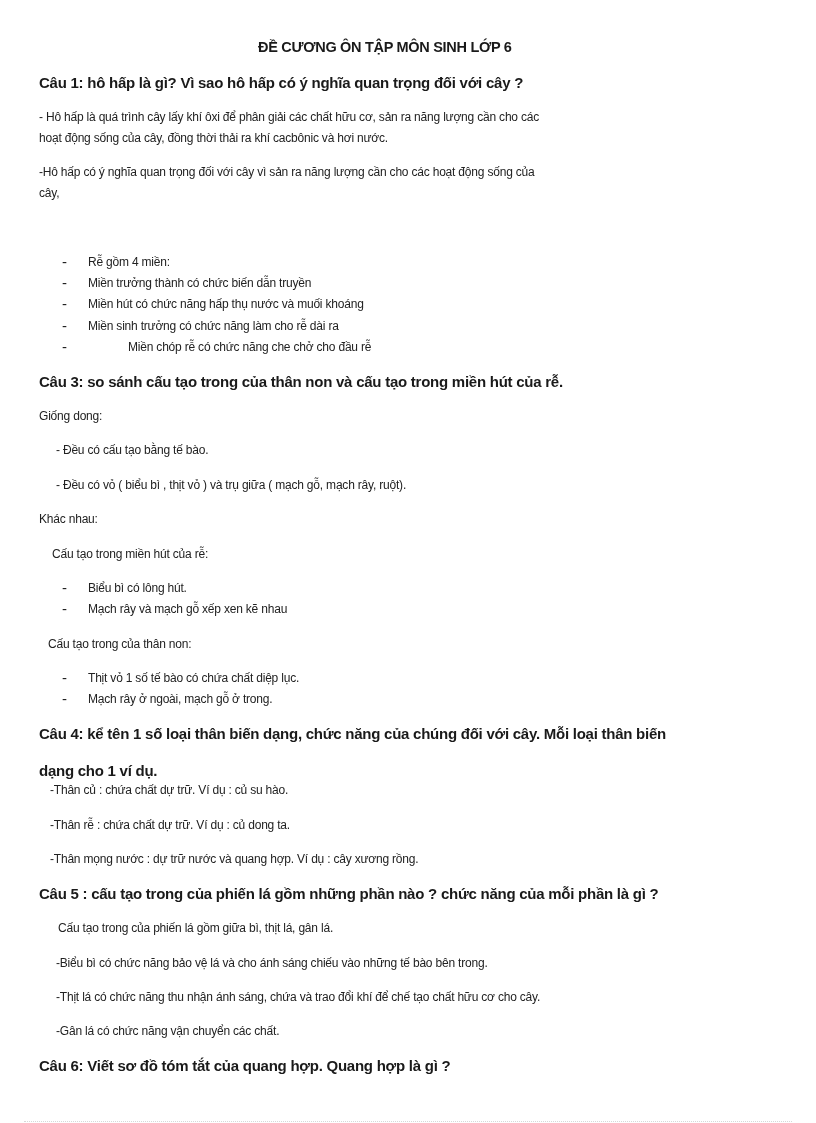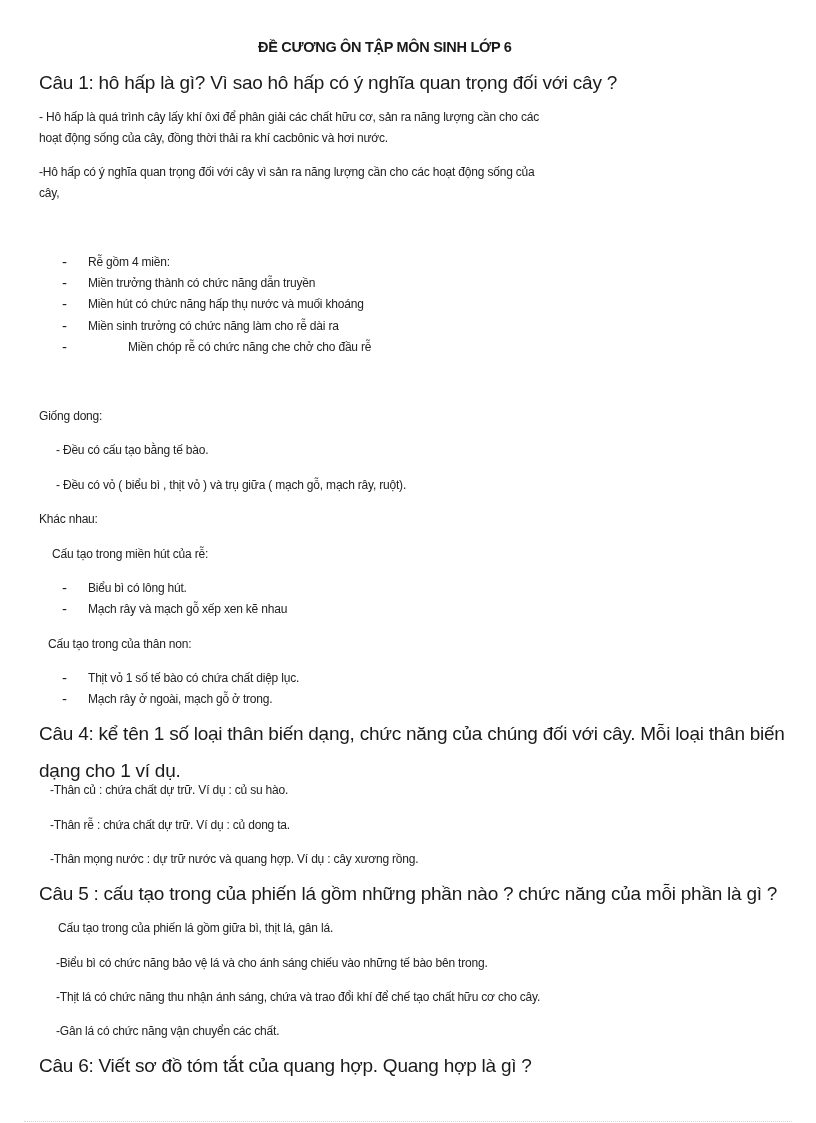--- a/index.html
+++ b/index.html
@@ -27,22 +27,22 @@
       font-size: 12px;
       line-height: 20px;
       letter-spacing: -0.2px;
     }
     .title {
       font-weight: bold;
       font-size: 14.5px;
       letter-spacing: -0.3px;
     }
     .q {
-      font-weight: normal;
-      font-size: 19px;
+      font-weight: bold;
+      font-size: 15px;
       letter-spacing: -0.25px;
     }
     .body {
       font-weight: normal;
       color: #222;
     }
     .dash {
       position: absolute;
       font-size: 15px;
       line-height: 20px;
@@ -66,28 +66,29 @@
   <div class="t q" style="left:39px; top:73px;">Câu 1: hô hấp là gì? Vì sao hô hấp có ý nghĩa quan trọng đối với cây ?</div>
   <div class="t body" style="left:39px; top:107px;">- Hô hấp là quá trình  cây lấy khí ôxi để phân giải các chất hữu cơ, sản ra năng lượng cần cho các</div>
   <div class="t body" style="left:39px; top:128px;">hoạt động sống của cây, đồng thời thải ra khí cacbônic và hơi nước.</div>
   <div class="t body" style="left:39px; top:162px;">-Hô  hấp có ý nghĩa  quan trọng đối với cây vì sản ra năng lượng cần cho các hoạt động sống của</div>
   <div class="t body" style="left:39px; top:183px;">cây,</div>
 
 
   <div class="dash" style="left:62px; top:252px;">-</div>
   <div class="t body" style="left:88px; top:252px;">Rễ gồm 4 miền:</div>
   <div class="dash" style="left:62px; top:273px;">-</div>
-  <div class="t body" style="left:88px; top:273px;">Miền trưởng thành  có chức năng dẫn truyền</div>
+  <div class="t body" style="left:88px; top:273px;">Miền trưởng thành  có chức biến dẫn truyền</div>
   <div class="dash" style="left:62px; top:294px;">-</div>
   <div class="t body" style="left:88px; top:294px;">Miền hút có chức năng hấp thụ nước và muối khoáng</div>
   <div class="dash" style="left:62px; top:316px;">-</div>
   <div class="t body" style="left:88px; top:316px;">Miền sinh trưởng có chức năng làm cho rễ dài ra</div>
   <div class="dash" style="left:62px; top:337px;">-</div>
   <div class="t body" style="left:88px; top:337px;margin-left:40px;">Miền chóp rễ có chức năng che chở cho đầu rễ</div>
 
+  <div class="t q" style="left:39px; top:372px;">Câu 3: so sánh cấu tạo trong của thân non và cấu tạo trong miền hút của rễ.</div>
   <div class="t body" style="left:39px; top:406px;">Giống dong:</div>
   <div class="t body" style="left:56px; top:440px;">- Đều có cấu tạo bằng tế bào.</div>
   <div class="t body" style="left:56px; top:475px;">- Đều có vỏ ( biểu bì , thịt vỏ ) và trụ giữa ( mạch gỗ, mạch rây, ruột).</div>
   <div class="t body" style="left:39px; top:509px;">Khác nhau:</div>
 
   <div class="t body" style="left:52px; top:544px;">Cấu tạo trong miền hút của rễ:</div>
   <div class="dash" style="left:62px; top:578px;">-</div>
   <div class="t body" style="left:88px; top:578px;">Biểu bì  có lông hút.</div>
   <div class="dash" style="left:62px; top:599px;">-</div>
   <div class="t body" style="left:88px; top:599px;">Mạch rây và mạch gỗ xếp xen kẽ nhau</div>

